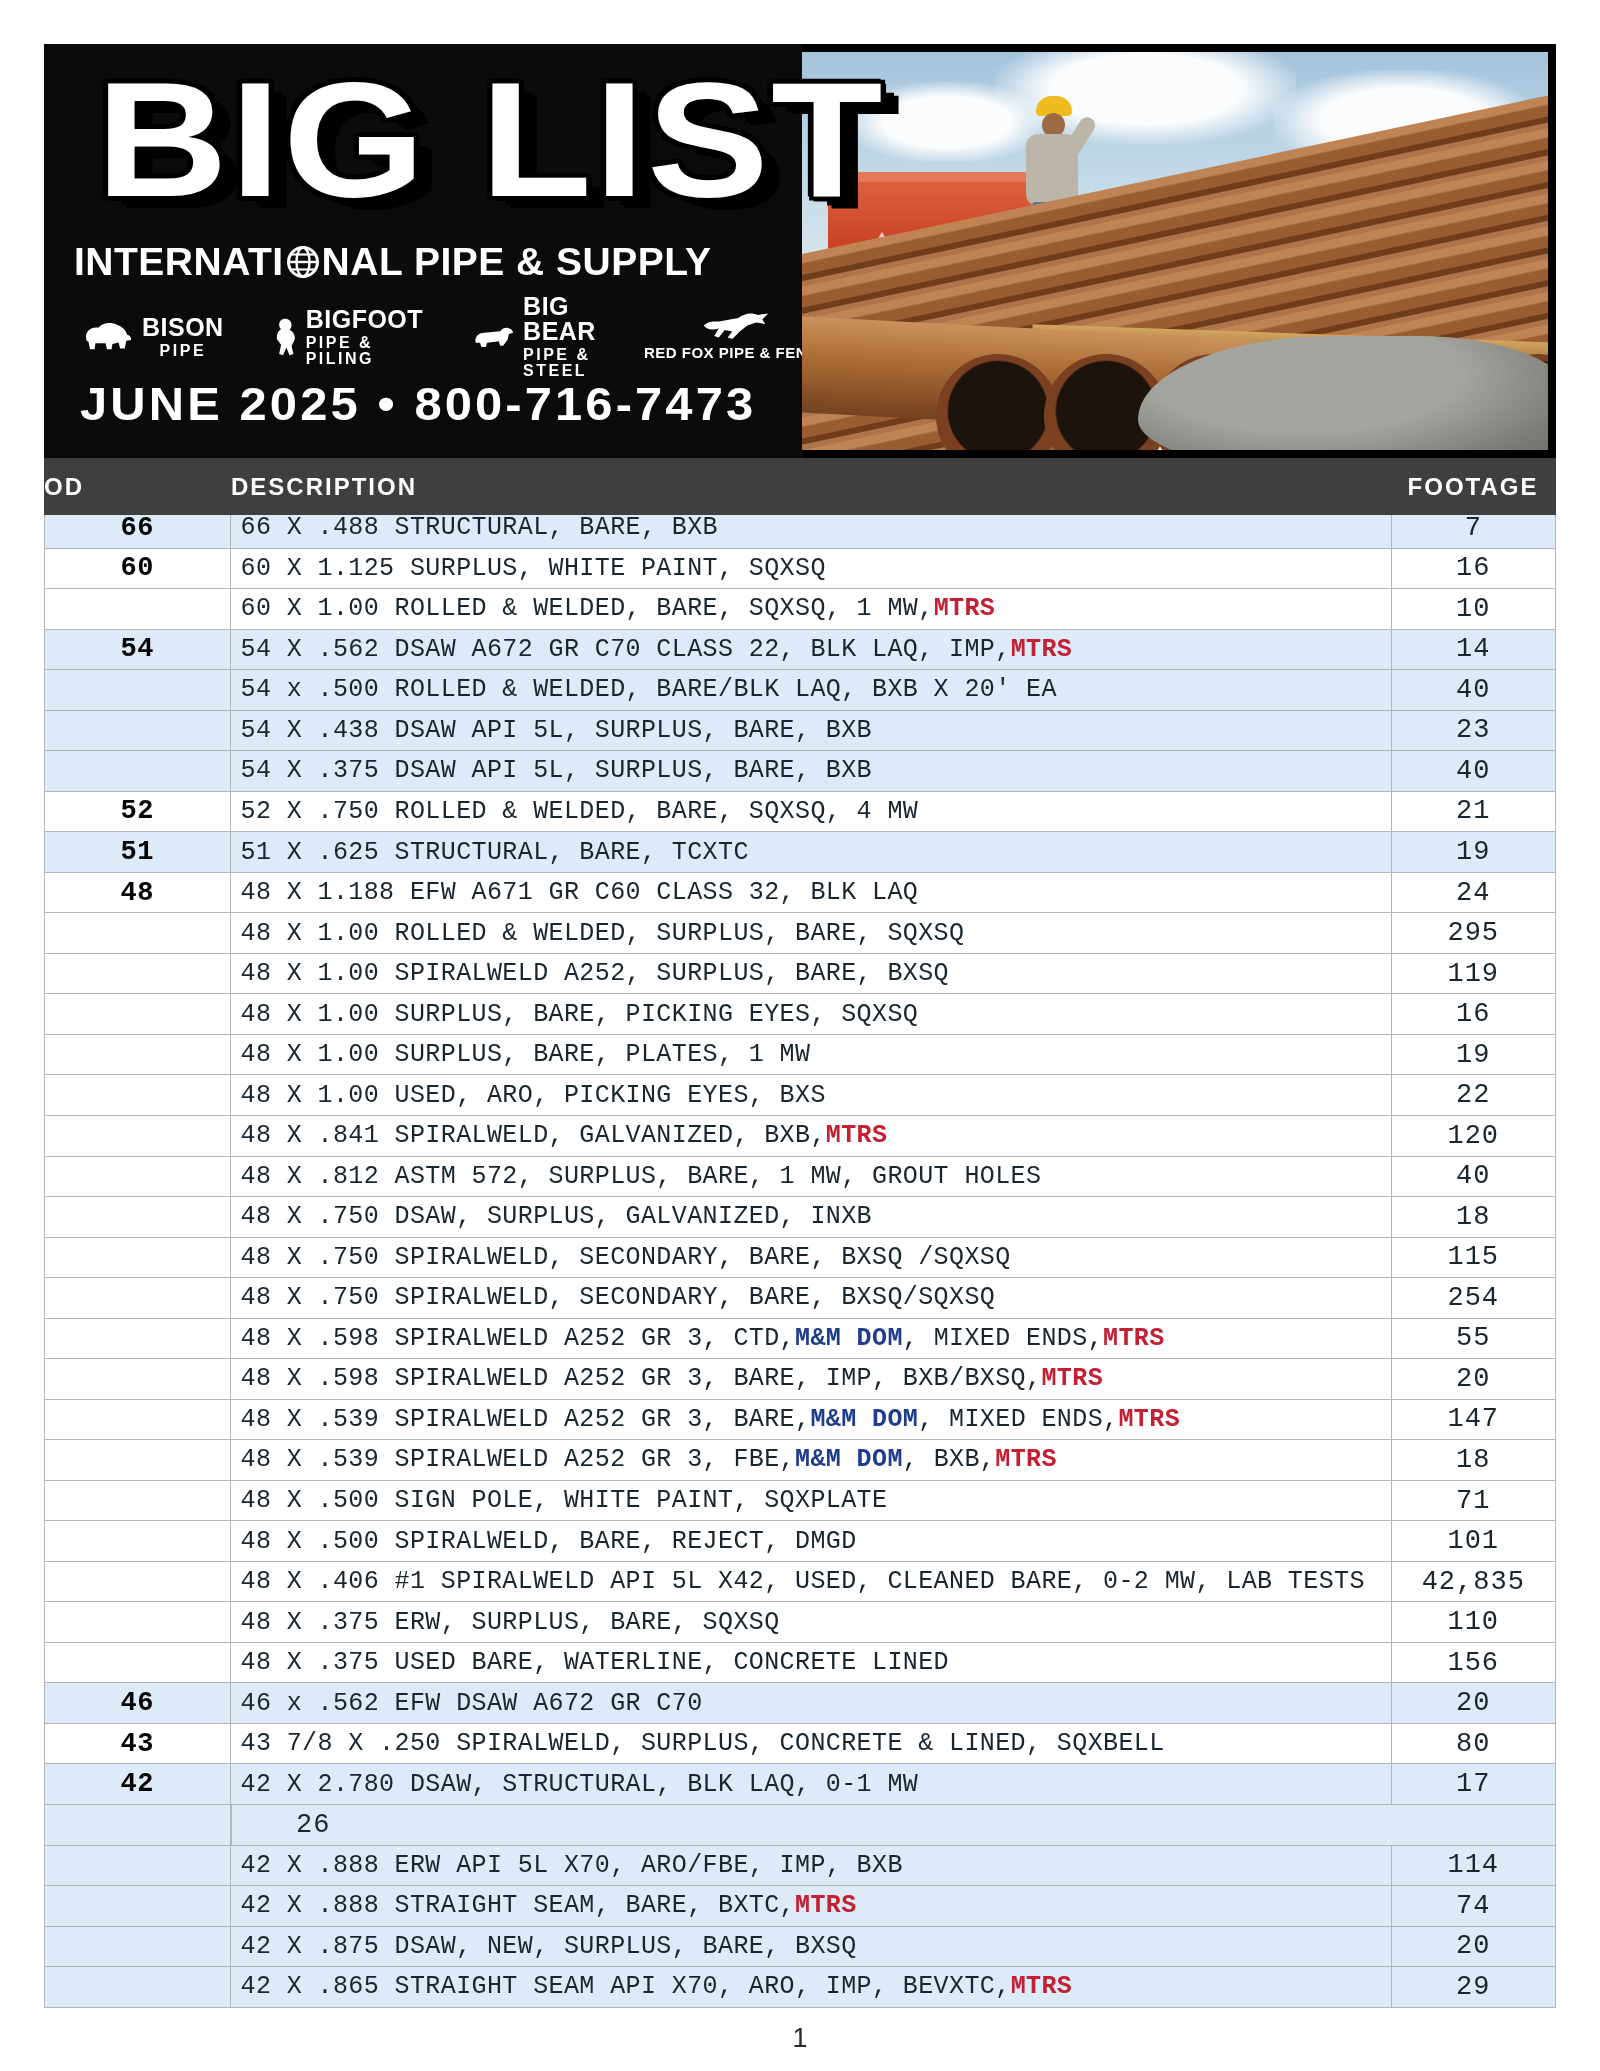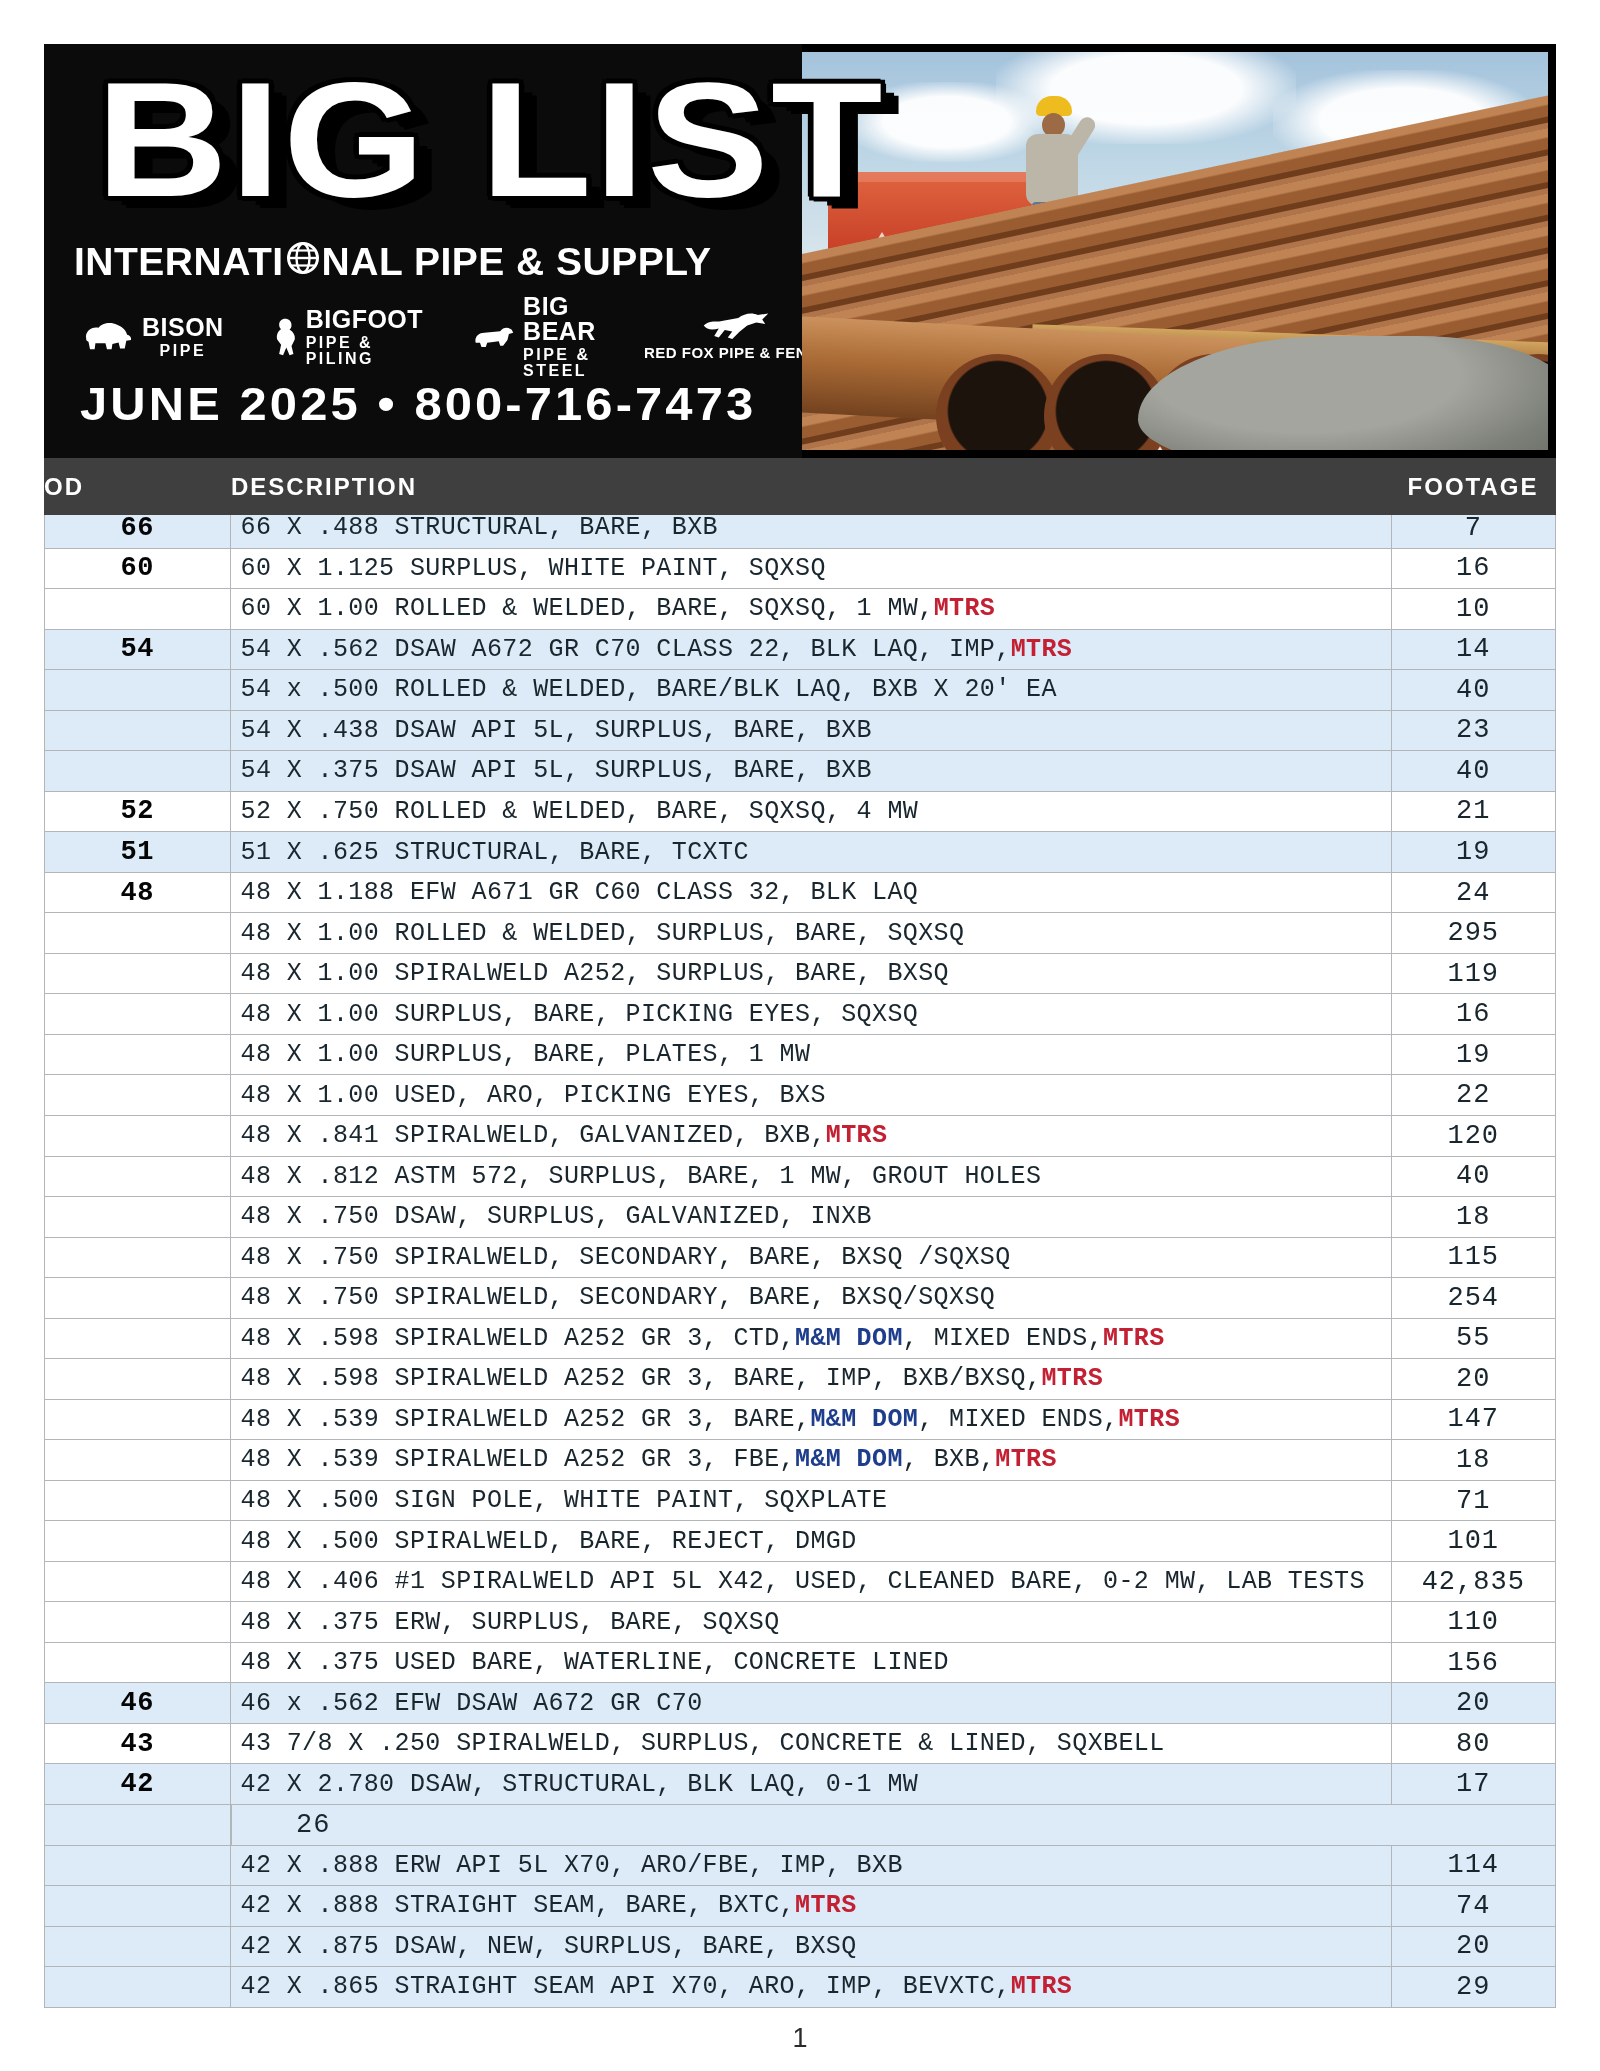--- a/index.html
+++ b/index.html
@@ -9,21 +9,21 @@
 
   
   .banner{position:absolute;left:44px;top:44px;width:1512px;height:414px;background:#0b0b0b;display:flex;}
   .banner-left{position:relative;width:758px;height:100%;background:#0b0b0b;flex:0 0 auto;}
   .banner-title{position:absolute;left:52px;top:-6px;z-index:10;color:#fff;font-weight:900;
      font-size:163px;line-height:1.25;letter-spacing:2px;transform:scaleX(1.12);transform-origin:left top;
      text-shadow:5px 0 0 #000,-5px 0 0 #000,0 5px 0 #000,0 -5px 0 #000,
        4px 4px 0 #000,-4px 4px 0 #000,4px -4px 0 #000,-4px -4px 0 #000,12px 9px 0 #000,16px 12px 0 #000;
      white-space:nowrap;}
   .company-line{position:absolute;left:30px;top:196px;z-index:5;color:#fff;font-weight:700;
-     font-size:39px;letter-spacing:.5px;white-space:nowrap;display:flex;}
+     font-size:39px;letter-spacing:.5px;white-space:nowrap;display:flex;align-items:center;}
   .globe{width:36px;height:36px;margin:0 1px;}
   .logo-row{position:absolute;left:36px;top:250px;z-index:5;width:700px;display:flex;align-items:center;gap:48px;}
   .logo{display:flex;align-items:center;gap:8px;color:#fff;}
   .logo svg{flex:0 0 auto;}
   .logo .ltxt{display:flex;flex-direction:column;align-items:center;line-height:1;}
   .logo .l1{font-weight:900;font-size:25px;letter-spacing:.5px;}
   .logo .l2{font-weight:700;font-size:16px;letter-spacing:2.5px;margin-top:3px;}
   .logo.redfox{flex-direction:column;gap:2px;}
   .logo.redfox .l1{font-weight:900;font-size:15px;letter-spacing:.5px;white-space:nowrap;}
   .date-line{position:absolute;left:36px;top:332px;z-index:5;color:#fff;font-weight:900;

